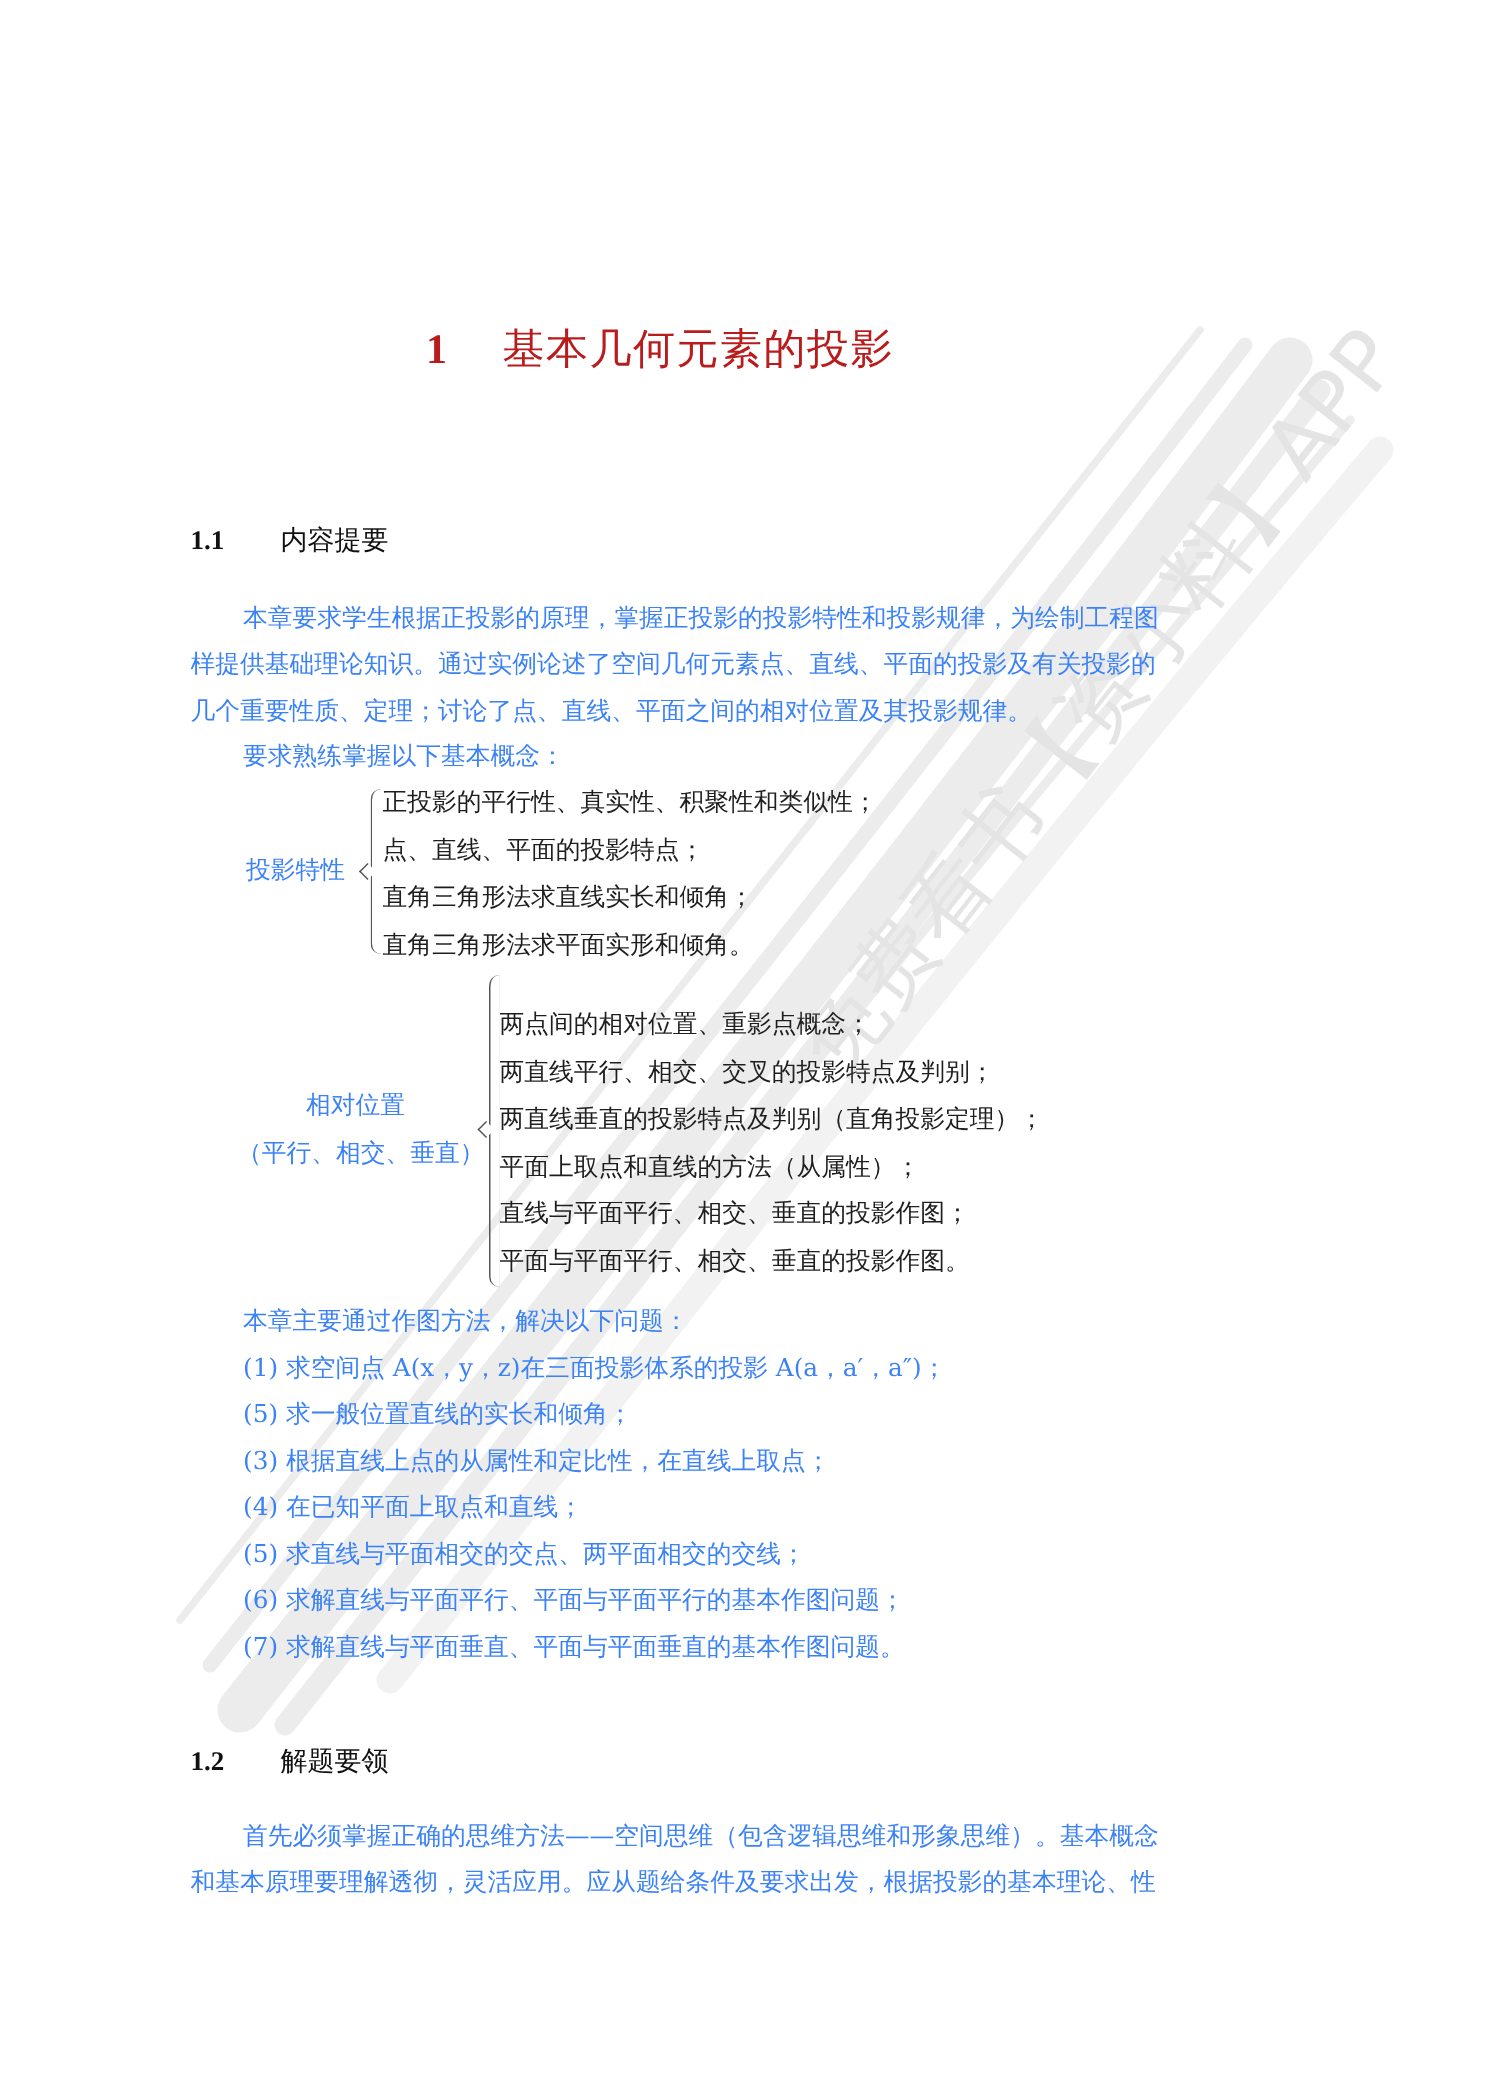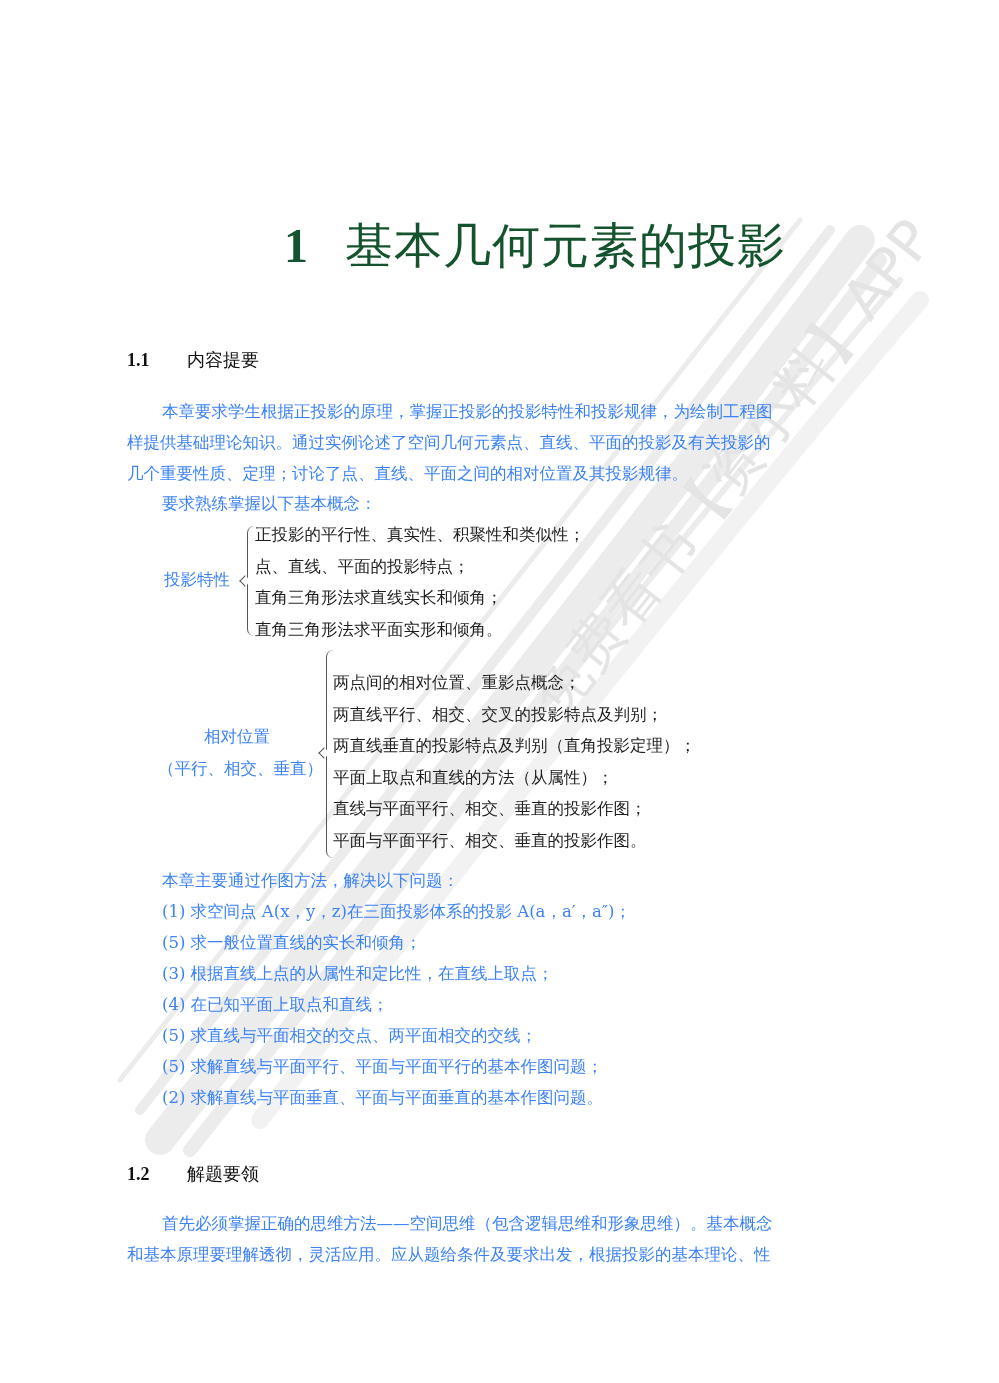--- a/index.html
+++ b/index.html
@@ -1,20 +1,20 @@
 <!DOCTYPE html>
 <html><head>
 <meta charset="utf-8">
 <style>
   html, body { margin: 0; padding: 0; background: #ffffff; }
   body { width: 999px; height: 1383px; position: relative; overflow: hidden;
          font-family: "DejaVu Serif", "Liberation Serif", serif; color: #1e1e1e; }
   .watermark { position: absolute; left: 0; top: 0; width: 999px; height: 1383px; pointer-events: none; }
   .abs { position: absolute; white-space: nowrap; }
-  .chapter-title { left: 284px; top: 214px; font-size: 48px; font-family: "DejaVu Sans", "Liberation Sans", sans-serif; font-weight: normal; color: #14532d; letter-spacing: 1px; }
+  .chapter-title { left: 284px; top: 214px; font-size: 28px; font-family: "DejaVu Sans", "Liberation Sans", sans-serif; font-weight: normal; color: #b91c1c; letter-spacing: 1px; }
   .chapter-title .num { font-family: "Liberation Serif", serif; font-weight: bold; margin-right: 36px; }
   .sec-title { font-size: 18px; font-family: "DejaVu Sans", "Liberation Sans", sans-serif; color: #111; }
   .sec-title .num { font-family: "Liberation Serif", serif; font-weight: bold; display: inline-block; width: 60px; }
   .body-text { font-size: 16.5px; line-height: 30px; color: #3b82f6; }
   .brace-list { position: absolute; }
   .brace-list .item { font-size: 16.5px; height: 31.5px; line-height: 31.5px; white-space: nowrap; }
   .brace { position: absolute; border-left: 1.3px solid #555; border-top-left-radius: 7px; border-bottom-left-radius: 7px; width: 6px; }
   .brace-tip { position: absolute; width: 7px; height: 7px; border-left: 1.3px solid #555; border-bottom: 1.3px solid #555; transform: rotate(45deg); background: #fff; }
 </style>
 </head>
@@ -68,21 +68,21 @@
   <div class="item">直线与平面平行、相交、垂直的投影作图；</div>
   <div class="item">平面与平面平行、相交、垂直的投影作图。</div>
 </div>
 
 <div class="abs body-text" style="left:162px; top:866px;">本章主要通过作图方法，解决以下问题：</div>
 <div class="abs body-text" style="left:162px; top:897px;">(1) 求空间点 A(x，y，z)在三面投影体系的投影 A(a，a′，a″)；</div>
 <div class="abs body-text" style="left:162px; top:928px;">(5) 求一般位置直线的实长和倾角；</div>
 <div class="abs body-text" style="left:162px; top:959px;">(3) 根据直线上点的从属性和定比性，在直线上取点；</div>
 <div class="abs body-text" style="left:162px; top:990px;">(4) 在已知平面上取点和直线；</div>
 <div class="abs body-text" style="left:162px; top:1021px;">(5) 求直线与平面相交的交点、两平面相交的交线；</div>
-<div class="abs body-text" style="left:162px; top:1052px;">(5) 求解直线与平面平行、平面与平面平行的基本作图问题；</div>
-<div class="abs body-text" style="left:162px; top:1083px;">(2) 求解直线与平面垂直、平面与平面垂直的基本作图问题。</div>
+<div class="abs body-text" style="left:162px; top:1052px;">(6) 求解直线与平面平行、平面与平面平行的基本作图问题；</div>
+<div class="abs body-text" style="left:162px; top:1083px;">(7) 求解直线与平面垂直、平面与平面垂直的基本作图问题。</div>
 
 <div class="abs sec-title" style="left:127px; top:1162px;">
   <span class="num">1.2</span><span>解题要领</span>
 </div>
 
 <div class="abs body-text" style="left:162px; top:1209px;">首先必须掌握正确的思维方法——空间思维（包含逻辑思维和形象思维）。基本概念</div>
 <div class="abs body-text" style="left:127px; top:1240px;">和基本原理要理解透彻，灵活应用。应从题给条件及要求出发，根据投影的基本理论、性</div>
 
 </body></html>

